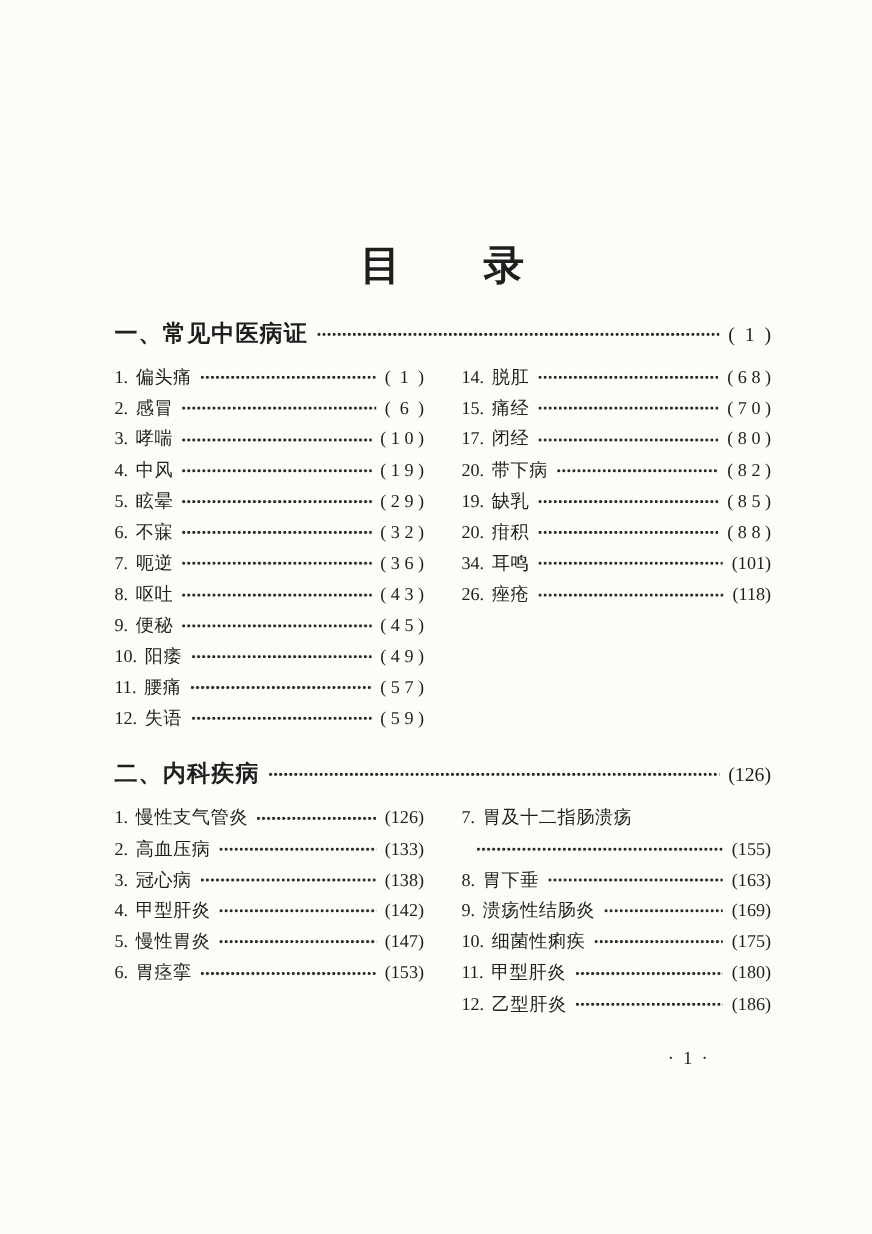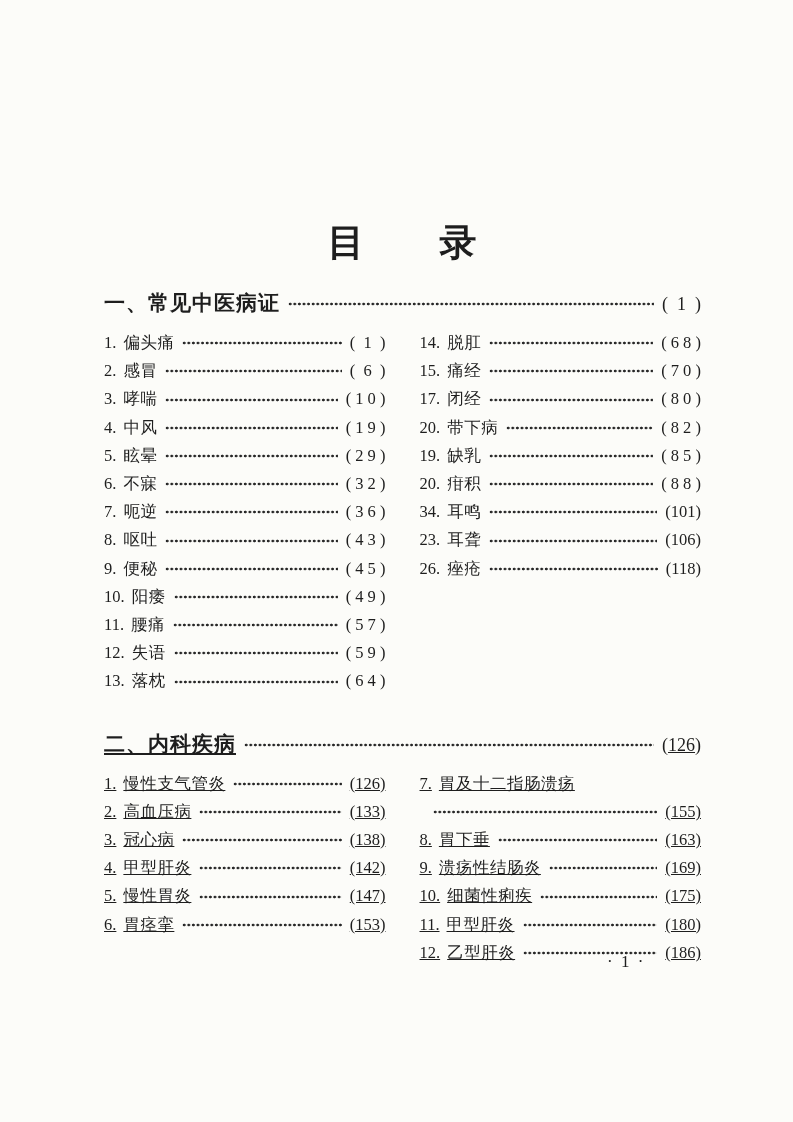--- a/index.html
+++ b/index.html
@@ -22,21 +22,21 @@
     justify-content: center;
     gap: 74px;
     font-size: 37px;
     font-weight: bold;
     line-height: 1;
     margin: 0 0 30px 0;
     letter-spacing: 1px;
   }
 
   
-  .toc-section + .toc-section { margin-top: 36px; text-decoration: underline; }
+  .toc-section + .toc-section { margin-top: 24px; }
   .section-head {
     display: flex;
     align-items: baseline;
     font-weight: bold;
     font-size: 21px;
     line-height: 25px;
     margin-bottom: 12px;
   }
   .head-label { white-space: pre; letter-spacing: 1px; text-align: right; }
   .head-page { white-space: pre; font-weight: normal; font-size: 18px; }
@@ -181,27 +181,20 @@
             <span class="leader"></span>
             <span class="pagenum">( 5 7 )</span>
           </div>
           <div class="toc-row">
             <span class="num">12.</span>
             <span class="label">失语</span>
 
             <span class="leader"></span>
             <span class="pagenum">( 5 9 )</span>
           </div>
-          <div class="toc-row">
-            <span class="num">13.</span>
-            <span class="label">落枕</span>
-
-            <span class="leader"></span>
-            <span class="pagenum">( 6 4 )</span>
-          </div>
         </div>
       <div class="col">
 
       <div class="toc-row">
             <span class="num">14.</span>
             <span class="label">脱肛</span>
 
             <span class="leader"></span>
             <span class="pagenum">( 6 8 )</span>
           </div>
@@ -239,27 +232,20 @@
 
             <span class="leader"></span>
             <span class="pagenum">( 8 8 )</span>
           </div>
           <div class="toc-row">
             <span class="num">34.</span>
             <span class="label">耳鸣</span>
 
             <span class="leader"></span>
             <span class="pagenum">(101)</span>
-          </div>
-          <div class="toc-row">
-            <span class="num">23.</span>
-            <span class="label">耳聋</span>
-
-            <span class="leader"></span>
-            <span class="pagenum">(106)</span>
           </div>
           <div class="toc-row">
             <span class="num">26.</span>
             <span class="label">痤疮</span>
 
             <span class="leader"></span>
             <span class="pagenum">(118)</span>
           </div>
         </div>
     </div>

